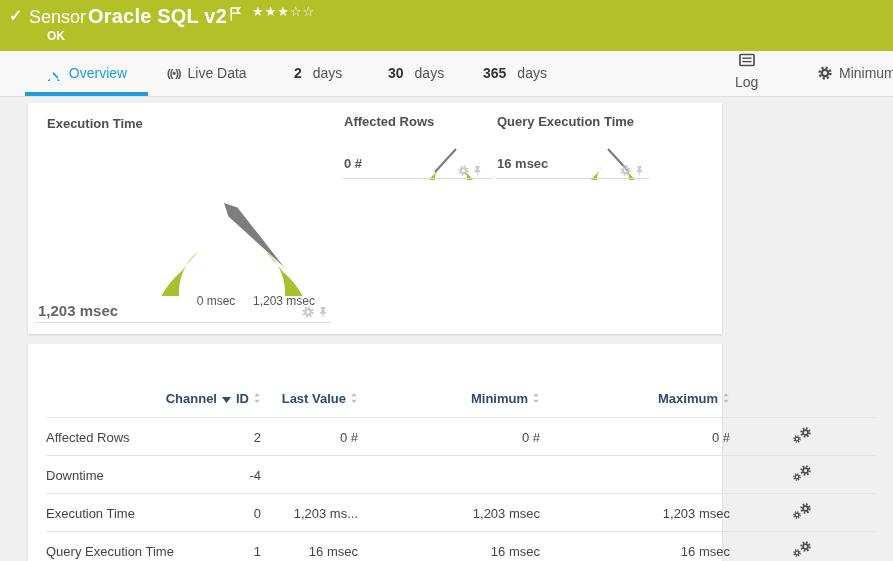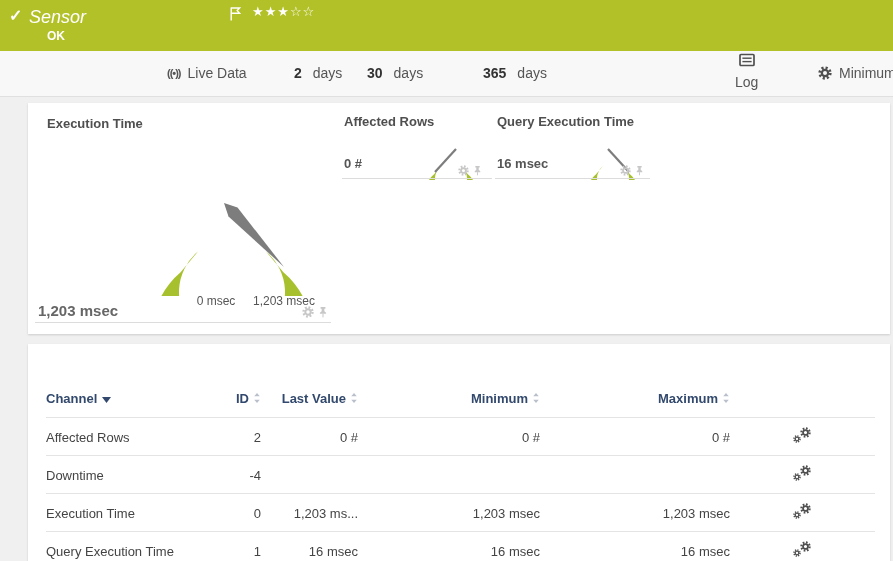--- a/index.html
+++ b/index.html
@@ -2,52 +2,52 @@
 <html><head>
 <meta charset="utf-8">
 <style>
   * { margin:0; padding:0; box-sizing:border-box; }
   html,body { width:893px; height:561px; overflow:hidden; }
   body { font-family:"Liberation Sans", sans-serif; background:#f0f0f0; position:relative; }
 
   
   .hdr { position:absolute; left:0; top:0; width:893px; height:51px; background:#b2c127; color:#fff; }
   .hdr-check { position:absolute; left:9px; top:6px; font-size:16px; font-weight:bold; }
-  .hdr-kind { position:absolute; left:29px; top:7px; font-size:18px; font-style:italic; }
+  .hdr-kind { position:absolute; left:29px; top:7px; font-size:18px; }
   .hdr-title { position:absolute; left:88px; top:5px; font-size:20px; font-weight:bold; letter-spacing:.2px; }
   .hdr-flag { position:absolute; left:230px; top:7px; }
   .hdr-stars { position:absolute; left:252px; top:4px; font-size:13px; letter-spacing:1px; }
   .hdr-status { position:absolute; left:47px; top:29px; font-size:12px; font-weight:bold;text-align:right; }
 
   
   .tabbar { position:absolute; left:0; top:51px; width:893px; height:46px; background:#f8f8f8; border-bottom:1px solid #e0e0e0; }
   .tab { position:absolute; top:0; height:45px; display:flex; align-items:center; gap:7px;
          font-size:14px; color:#555; cursor:pointer; border-bottom:4px solid transparent; padding-top:2px; }
   .tab .num { font-weight:bold; color:#333; margin-right:4px; }
   .tab.active { color:#1f9ed9; border-bottom-color:#1f9ed9; font-weight:400; }
   .tab svg { display:block; }
   .live-glyph { font-size:11px; letter-spacing:-1px; color:#555; font-weight:bold; }
 
   
-  .panel { position:absolute; left:28px; width:862px; background:#fff; box-shadow:0 1px 2px rgba(0,0,0,.15); }
+  .panel { position:absolute; left:28px; width:694px; background:#fff; box-shadow:0 1px 2px rgba(0,0,0,.15); }
   #panel-gauges { top:103px; height:231px; }
   #panel-table  { top:344px; height:230px; }
 
   
   .g-title { position:absolute; font-size:13px; font-weight:bold; color:#4f4f4f; }
   .g-bigval { position:absolute; font-size:15px; font-weight:bold; color:#666; }
   .g-minmax { position:absolute; font-size:12px; color:#555; text-align:center; width:70px; }
   .g-val-sm { position:absolute; font-size:13px; font-weight:bold; color:#555; }
   .g-divider { position:absolute; height:1px; background:#dcdcdc; }
   .g-tools { position:absolute; display:flex; gap:4px; align-items:center; color:#c7c7c7; }
 
   
   table.channels { border-collapse:collapse; table-layout:fixed; width:829px; margin-left:18px; font-size:13px; color:#444; }
   table.channels th { vertical-align:top; padding:47px 0 11px; line-height:15px; font-size:13px; font-weight:bold; color:#32496d; text-align:right; }
-  table.channels th.col-channel { text-align:left;margin-left:20px; }
+  table.channels th.col-channel { text-align:right;margin-left:20px; }
   table.channels th.col-last { text-align:right; }
   table.channels td { padding:9px 0 8px; border-top:1px solid #e4e4e4; text-align:right; height:33px; }
   table.channels td.cell-channel { text-align:left; }
   table.channels td.cell-tools { text-align:center; color:#4f4f4f; }
   table.channels tr.row:last-child td { border-bottom:1px solid #e4e4e4; }
   .sort-ic { color:#b9c0cb; margin-left:4px; position:relative; top:1px; }
   .caret-ic { color:#32496d; margin-left:5px; position:relative; top:0px; }
 </style>
 </head>
 <body>
@@ -84,39 +84,46 @@
     <symbol id="ic-flag" viewBox="0 0 11 14">
       <path d="M1.2 1 H9.6 L7.2 3.6 9.6 6.2 H1.2" fill="none" stroke="currentColor" stroke-width="1.4"></path>
       <line x1="1.2" y1="0.5" x2="1.2" y2="13.5" stroke="currentColor" stroke-width="1.4"></line>
     </symbol>
   </defs>
 </svg>
 
 <div class="hdr">
   <span class="hdr-check">✓</span>
   <span class="hdr-kind">Sensor</span>
+  <span class="hdr-title">Oracle SQL v2</span>
   <span class="hdr-flag">
     <svg width="11" height="14" color="#fff">
         <use href="#ic-flag"></use>
       </svg>
   </span>
   <span class="hdr-stars"><span>★★★</span><span>☆☆</span></span>
   <span class="hdr-status">OK</span>
 </div>
 
 <div class="tabbar">
+  <div class="tab active" style="left:25px; width:123px; justify-content:center;">
+    <svg width="16" height="16" color="#1f9ed9">
+        <use href="#ic-gaugetab"></use>
+      </svg>
+    <span>Overview</span>
+  </div>
   <div class="tab" style="left:167px;">
     <span class="live-glyph">((•))</span>
     <span>Live Data</span>
   </div>
   <div class="tab" style="left:294px;">
     <span class="num">2</span>
     <span>days</span>
   </div>
-  <div class="tab" style="left:367px;">
+  <div class="tab" style="left:388px;">
     <span class="num">30</span>
     <span>days</span>
   </div>
   <div class="tab" style="left:483px;">
     <span class="num">365</span>
     <span>days</span>
   </div>
   <div class="tab" style="left:735px;flex-direction:column;">
     <svg width="16" height="14" color="#4f4f4f">
         <use href="#ic-log"></use>

